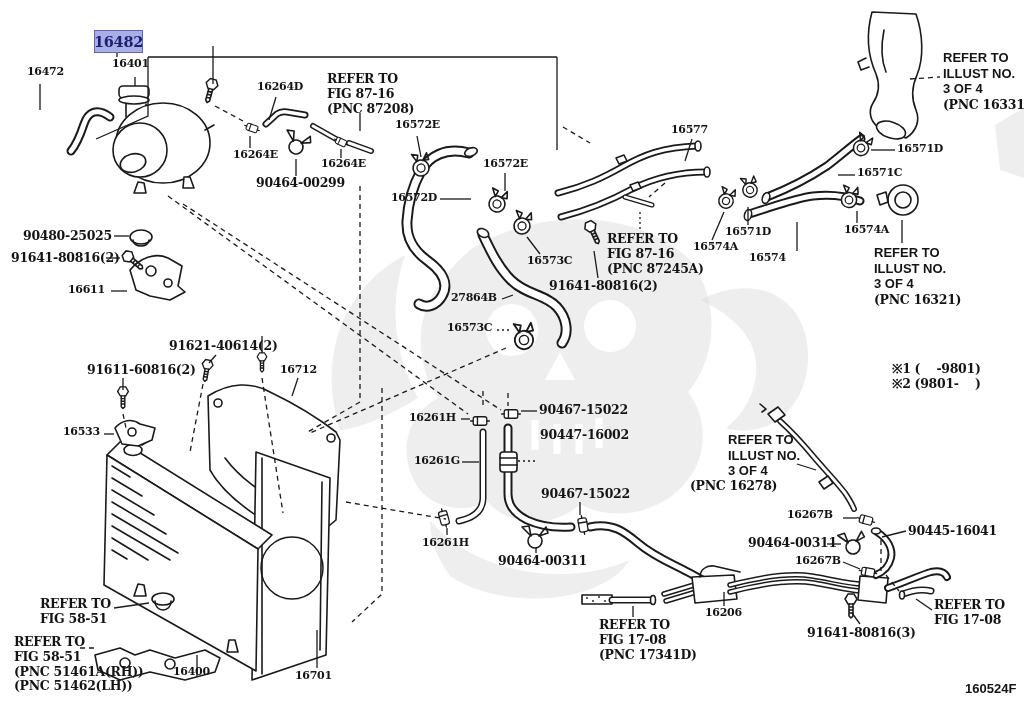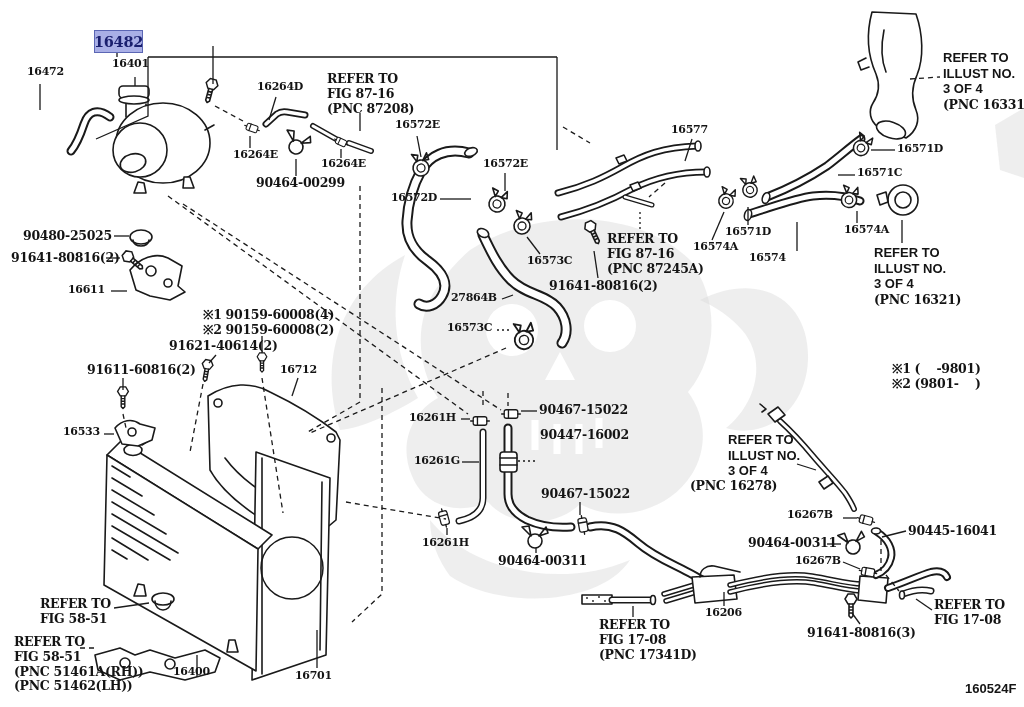--- a/index.html
+++ b/index.html
@@ -356,22 +356,20 @@
 <div class="lbl part" style="left:749px;top:252px">16574</div>
 <div class="lbl sans" style="left:874px;top:245px">REFER TO
 ILLUST NO.
 3 OF 4</div>
 <div class="lbl note" style="left:874px;top:293px">(PNC 16321)</div>
 <div class="lbl part" style="left:451px;top:292px">27864B</div>
 <div class="lbl part" style="left:447px;top:322px">16573C</div>
 <div class="lbl note" style="left:23px;top:229px">90480-25025</div>
 <div class="lbl note" style="left:11px;top:251px">91641-80816(2)</div>
 <div class="lbl part" style="left:68px;top:284px">16611</div>
-<div class="lbl note" style="left:203px;top:308px">※1 90159-60008(4)
-※2 90159-60008(2)</div>
 <div class="lbl note" style="left:169px;top:339px">91621-40614(2)</div>
 <div class="lbl note" style="left:87px;top:363px">91611-60816(2)</div>
 <div class="lbl part" style="left:280px;top:364px">16712</div>
 <div class="lbl part" style="left:63px;top:426px">16533</div>
 <div class="lbl part" style="left:409px;top:412px">16261H</div>
 <div class="lbl note" style="left:539px;top:403px">90467-15022</div>
 <div class="lbl part" style="left:414px;top:455px">16261G</div>
 <div class="lbl note" style="left:540px;top:428px">90447-16002</div>
 <div class="lbl note" style="left:541px;top:487px">90467-15022</div>
 <div class="lbl part" style="left:422px;top:537px">16261H</div>

